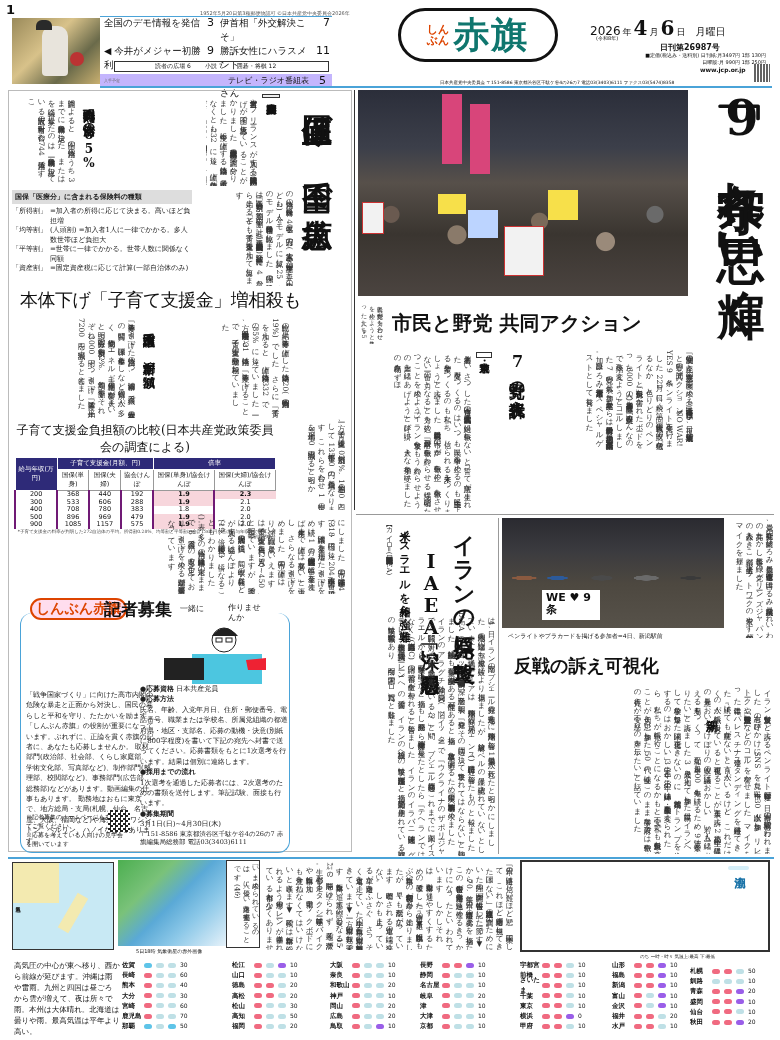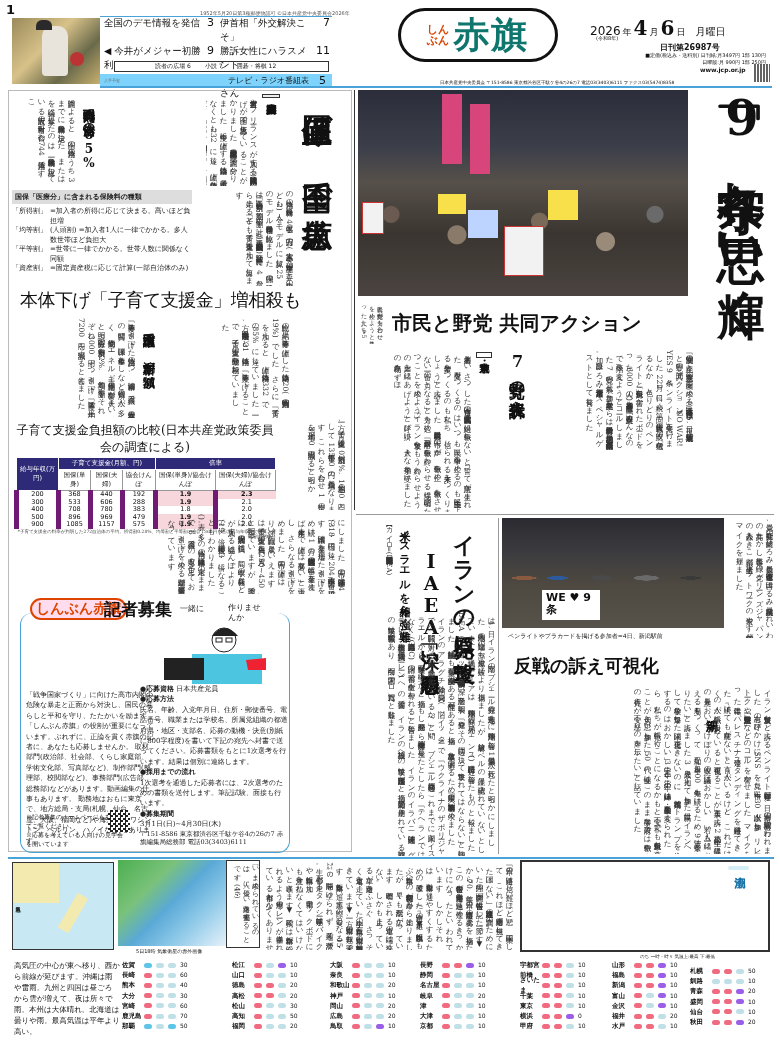--- a/index.html
+++ b/index.html
@@ -12,21 +12,21 @@
 #permit{left:200px;top:10px;font-size:5px;color:#555;font-family:"DejaVu Sans",sans-serif}
 #top-photo{left:12px;top:18px;width:88px;height:66px;background:linear-gradient(135deg,#9a8a5a,#d8c28a 40%,#6a6a4a 70%,#c9b070);}
 #top-photo .player{position:absolute;left:30px;top:8px;width:26px;height:50px;background:#e8e4dc;border-radius:10px 10px 4px 4px}
 #top-photo .cap{position:absolute;left:24px;top:2px;width:16px;height:10px;background:#2a2a2a;border-radius:6px 6px 0 0}
 #top-photo .glove{position:absolute;left:58px;top:34px;width:14px;height:14px;background:#b33;border-radius:50%}
 #index{left:104px;top:16px;width:226px;font-size:9.5px;line-height:14px}
 #index .row{display:flex;gap:6px}
 #index .item{display:flex;justify-content:space-between;width:112px}
 #index .num{font-family:"DejaVu Sans",sans-serif;font-size:11px}
 #index-sub{left:114px;top:61px;width:215px;height:11px;border:1px solid #333;font-size:6px;display:flex;gap:14px;padding-left:40px;align-items:center;font-family:"DejaVu Sans",sans-serif}
-#tv-bar{left:100px;top:74px;width:232px;height:12px;background:#7dd3fc;font-size:8px;font-family:"DejaVu Sans",sans-serif;display:flex;justify-content:flex-end;gap:10px;padding-right:6px;align-items:center}
+#tv-bar{left:100px;top:74px;width:232px;height:12px;background:#c4b5fd;font-size:8px;font-family:"DejaVu Sans",sans-serif;display:flex;justify-content:flex-end;gap:10px;padding-right:6px;align-items:center}
 #tv-bar .credit{position:absolute;left:4px;font-size:4px;color:#666}
 #logo{left:398px;top:8px;width:160px;height:54px;border:3px solid #111;border-radius:28px;display:flex;align-items:center;justify-content:center}
 #logo .kana{font:bold 11px "DejaVu Sans",sans-serif;color:#d40;line-height:11px;margin-right:4px;text-align:center}
 #logo .kanji{font:900 36px "DejaVu Serif",serif;color:#0f766e;letter-spacing:2px}
 #date{left:590px;top:16px;font-family:"DejaVu Sans",sans-serif;font-size:9px;display:flex;align-items:baseline;gap:2px}
 #date .big{font:bold 20px "DejaVu Serif",serif}
 #era{left:596px;top:35px;font-size:5px;font-family:"DejaVu Sans",sans-serif}
 #issue{left:660px;top:42px;font:bold 8px "DejaVu Sans",sans-serif}
 #prices{left:580px;top:52px;font-size:5px;font-family:"DejaVu Sans",sans-serif;line-height:7px;text-align:right;width:186px}
 #web{left:700px;top:66px;font:bold 6px "DejaVu Sans",sans-serif}
@@ -43,21 +43,21 @@
 #kinds-box .k{display:flex}
 #kinds-box .k .t{width:38px;flex:none}
 #subhead1{left:20px;top:288px;font:18px "DejaVu Sans",sans-serif;letter-spacing:-0.5px}
 #niigata-head{left:142px;top:325px;font:bold 12px "DejaVu Serif",serif;line-height:14px}
 
 #table-wrap{left:14px;top:422px;width:262px}
 #table-title{font-size:12px;text-align:center;margin-bottom:1px}
 table.kt{border-collapse:collapse;width:100%;font-size:6.5px;font-family:"DejaVu Sans",sans-serif}
 table.kt th{background:#2e2a78;color:#fff;font-weight:normal;padding:1px;border:1px solid #fff}
 table.kt th.sub{background:#fff;color:#222;border:1px solid #999}
-table.kt td{text-align:center;padding:0;border-left:5px solid #701a75;line-height:7.5px}
+table.kt td{text-align:center;padding:0;border-left:2px solid #701a75;line-height:7.5px}
 table.kt td.pink{background:#f7d6dc;font-weight:bold}
 #table-note{font-size:4.5px;text-align:right;color:#444}
 
 #recruit{left:20px;top:613px;width:270px;height:240px;border:1px solid #4aa3d8;border-radius:12px;border-top:none}
 #recruit-logo{left:30px;top:598px;font:bold 14px "DejaVu Sans",sans-serif;color:#d40;border:2px solid #d40;border-radius:12px;background:#fde;padding:0 4px}
 #recruit-title{left:104px;top:598px;font:bold 17px "DejaVu Sans",sans-serif}
 #recruit-bubble1{left:180px;top:603px;font-size:8px;font-family:"DejaVu Sans",sans-serif}
 #recruit-bubble2{left:228px;top:603px;font-size:8px;font-family:Liberation Sans, sans-serif;width:36px;line-height:10px}
 #illus{left:162px;top:618px;width:110px;height:66px}
 #recruit-body{left:26px;top:690px;width:128px;font-size:7px;line-height:10.4px;color:#222}

